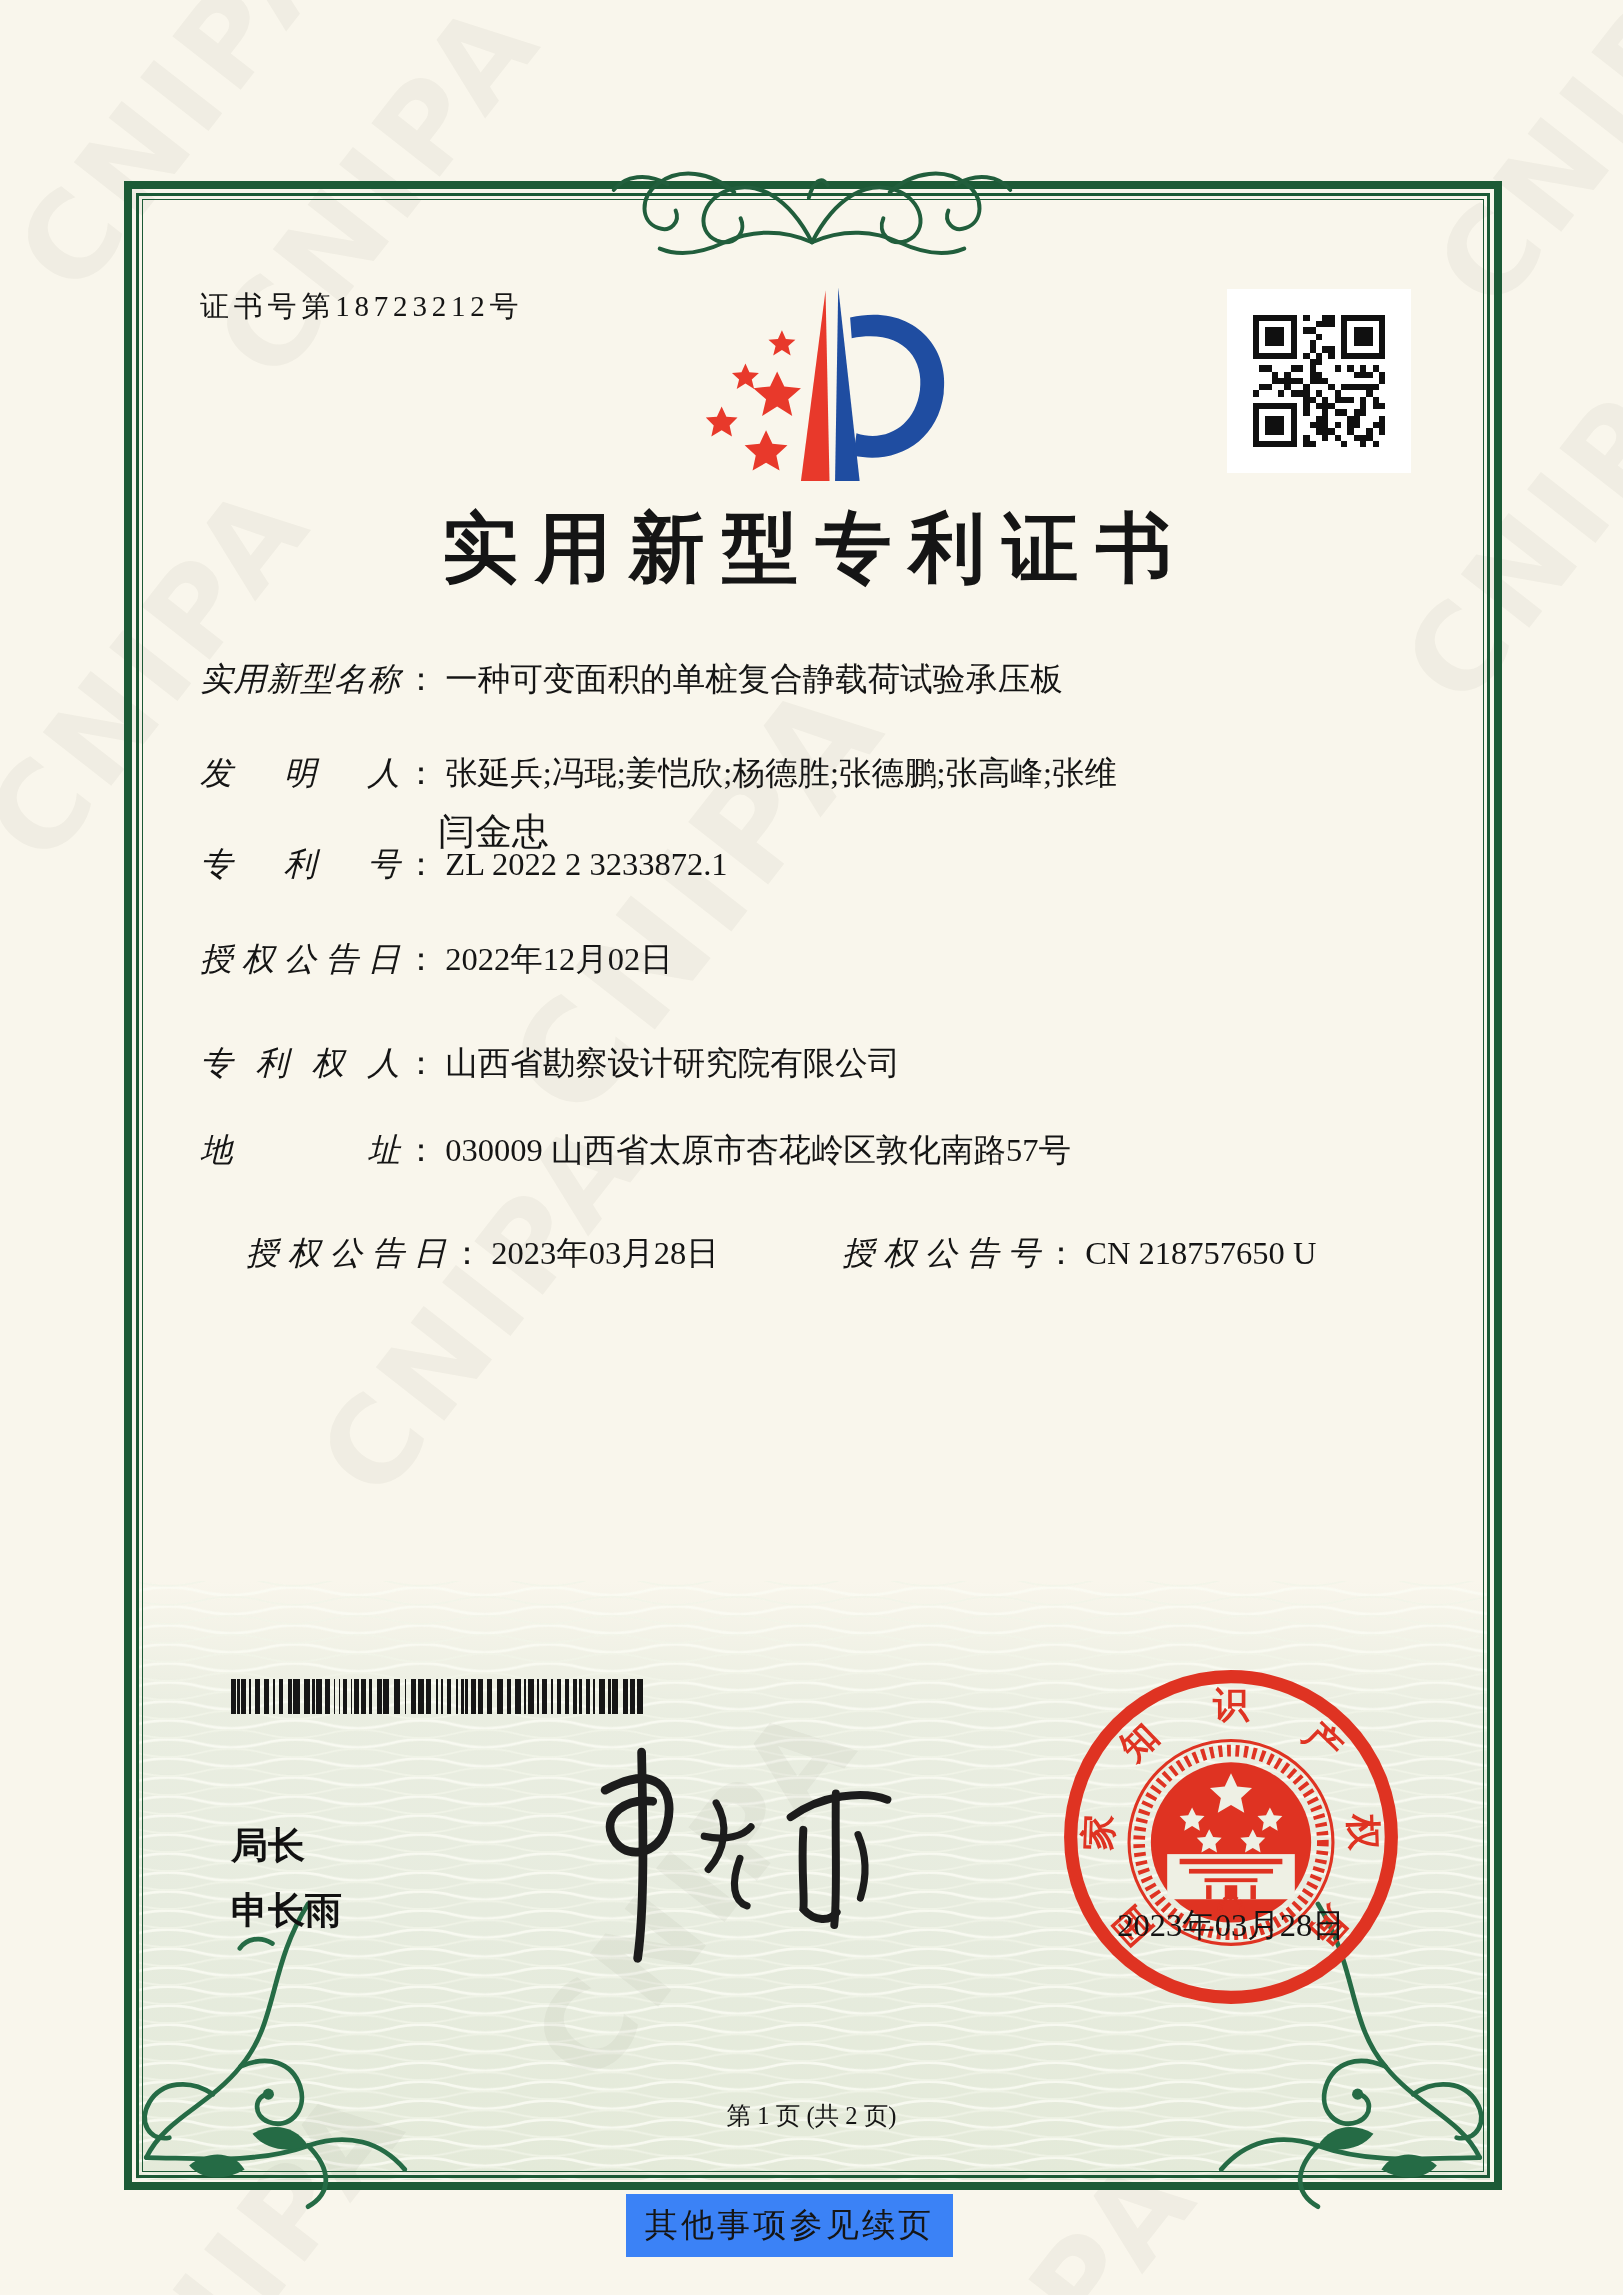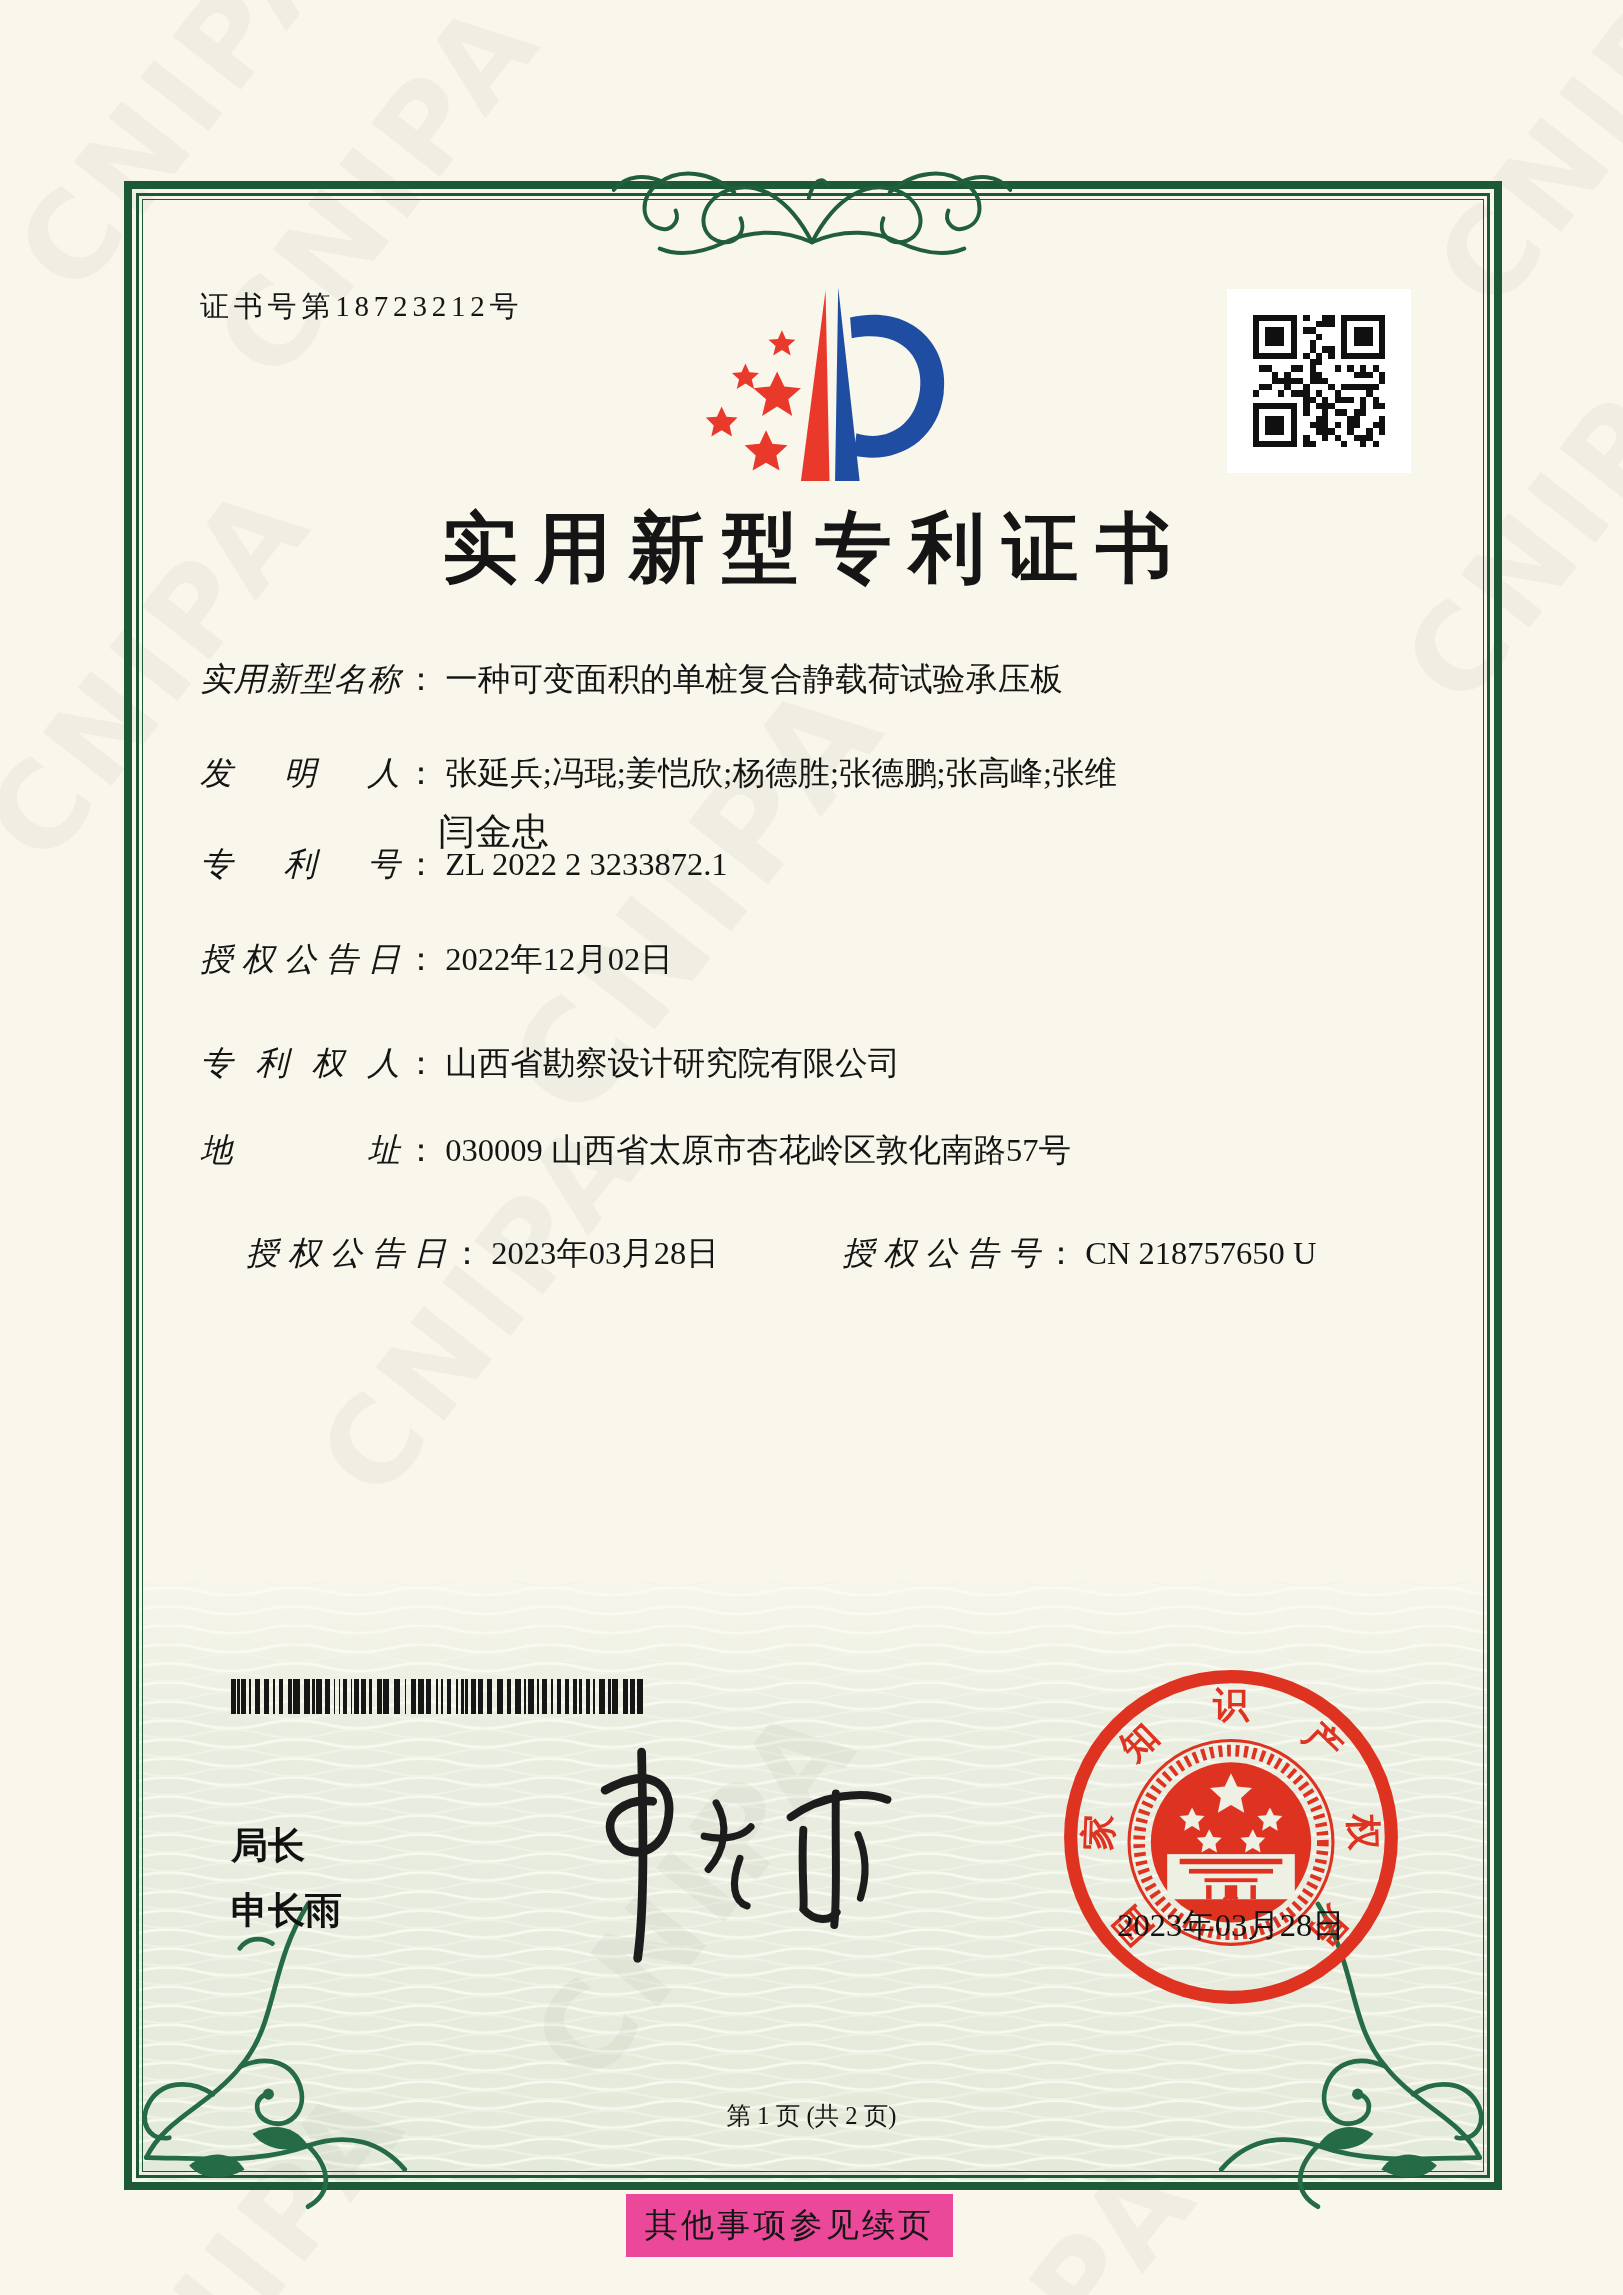--- a/index.html
+++ b/index.html
@@ -43,21 +43,21 @@
   
   .seal{position:absolute;left:1052px;top:1658px;width:358px;height:358px;z-index:5;}
   .seal svg.emblem{position:absolute;inset:0;}
   .seal-ring-text{position:absolute;inset:0;}
   .seal-ring-text span{position:absolute;left:50%;top:50%;font-size:36px;font-weight:700;
       color:#df3322;font-family:"Liberation Serif",serif;}
   .seal-date{position:absolute;left:0;top:246px;width:100%;text-align:center;font-size:32.5px;
       color:#141414;z-index:6;white-space:nowrap;}
   
   .pagefoot{position:absolute;left:0;top:2099px;width:1623px;text-align:center;font-size:24.6px;z-index:4;}
-  .contsheet{position:absolute;left:626px;top:2194px;width:327px;height:63px;background:#ec4899;
+  .contsheet{position:absolute;left:626px;top:2194px;width:327px;height:63px;background:#3b82f6;
       z-index:4;display:flex;align-items:center;justify-content:center;font-size:33px;letter-spacing:3.2px;}
   
   .orn{position:absolute;z-index:3;pointer-events:none;}
   
   .logo{position:absolute;left:682px;top:262px;z-index:4;}
   .qr{position:absolute;left:1227px;top:289px;width:184px;height:184px;background:#ffffff;z-index:4;
       display:flex;align-items:center;justify-content:center;}
   .qr-grid{display:grid;grid-template-columns:repeat(21,6.3px);grid-auto-rows:6.3px;}
   .qm{width:6.3px;height:6.3px;}
   .qm.on{background:#101010;}

